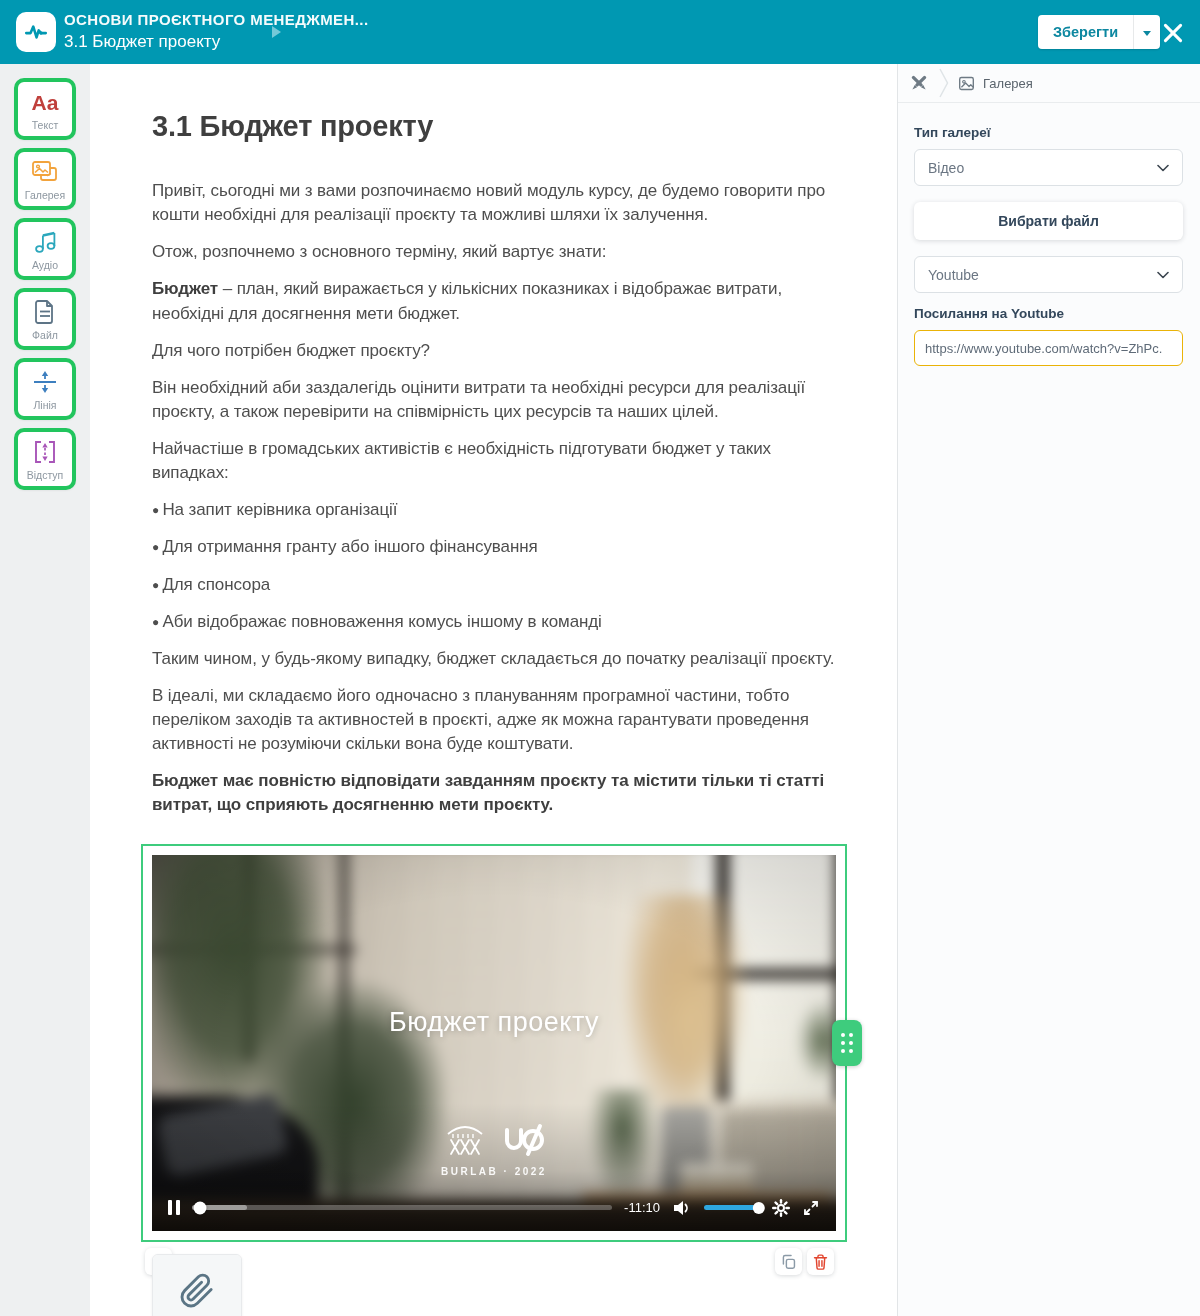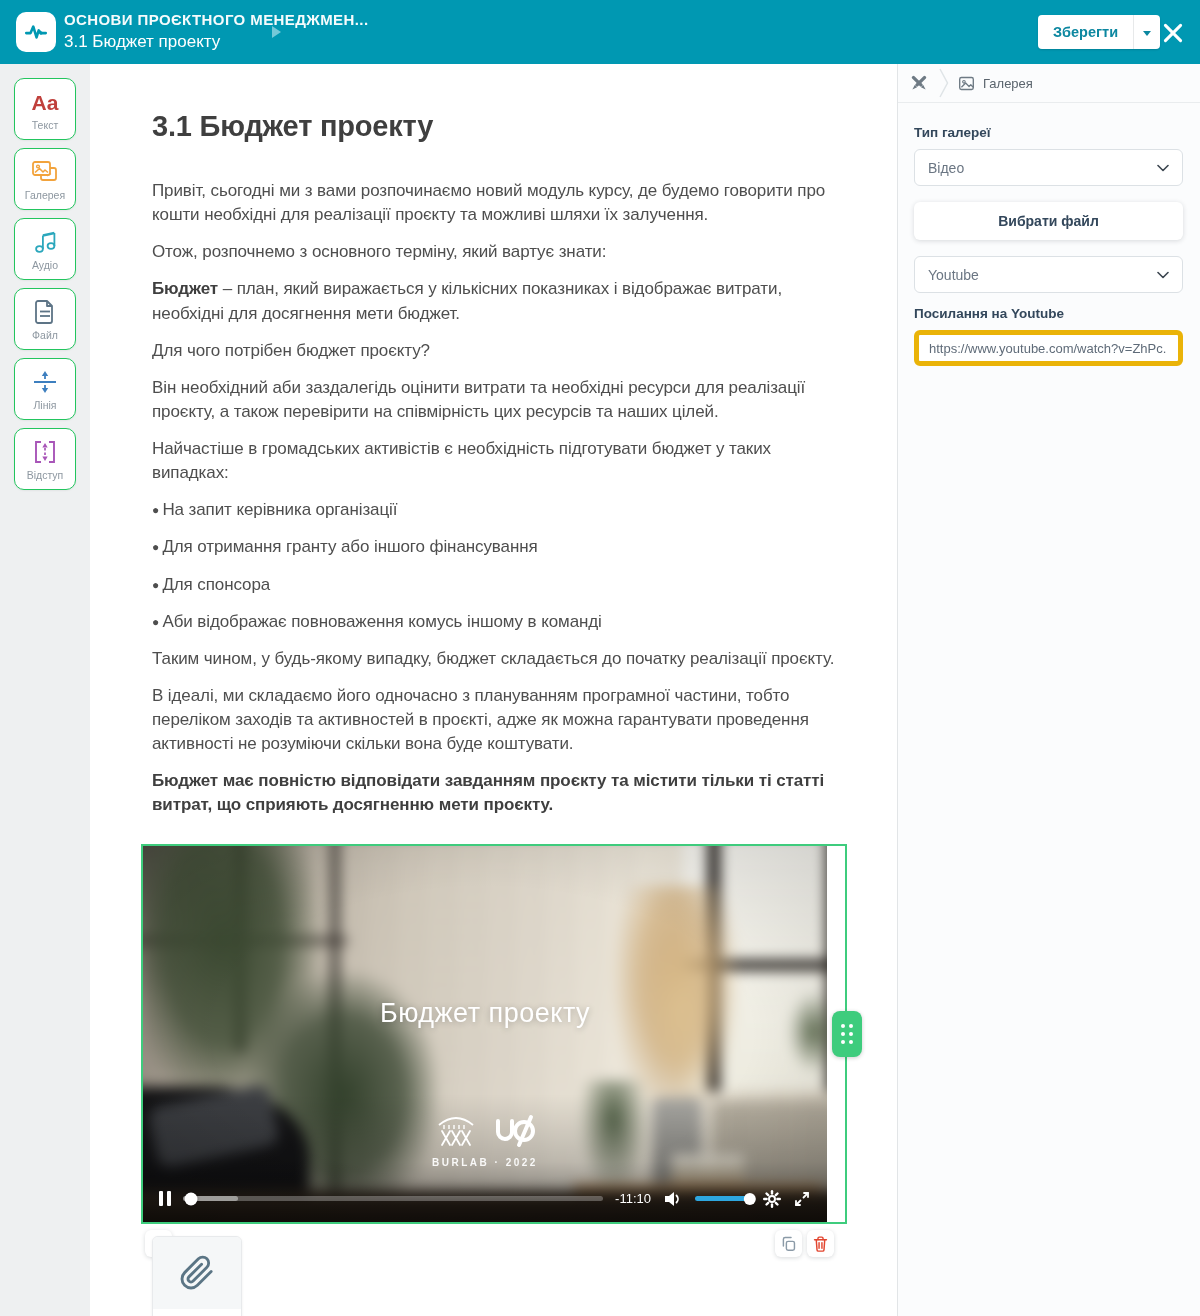--- a/index.html
+++ b/index.html
@@ -15,37 +15,37 @@
   .hdr-lesson { font-size:17px; margin-top:4px; }
   .hdr-arrow { position:absolute; left:272px; top:26px; width:0; height:0; border-left:9px solid #74c9d8; border-top:6px solid transparent; border-bottom:6px solid transparent; }
   .save-group { position:absolute; left:1038px; top:15px; height:34px; background:#fff; border-radius:4px; display:flex; align-items:stretch; box-shadow:0 1px 2px rgba(0,0,0,.15); }
   .save-main { padding:0 15px; display:flex; align-items:center; font-size:14.5px; font-weight:bold; color:#0c87a0; cursor:pointer; }
   .save-caret { width:27px; display:flex; align-items:center; justify-content:center; border-left:1px solid #e7e9ea; cursor:pointer; }
   .caret-tri { width:0; height:0; border-top:5px solid #0c87a0; border-left:4px solid transparent; border-right:4px solid transparent; margin-top:2px; }
   .close-x { position:absolute; left:1160px; top:20px; width:26px; height:26px; cursor:pointer; }
 
   
   .left-toolbar { position:absolute; left:0; top:64px; width:90px; height:1252px; background:#eef0f1; display:flex; flex-direction:column; align-items:center; padding-top:14px; gap:8px; }
-  .tool-card { width:62px; height:62px; background:#fff; border:1px solid #22c55e; border-radius:10px; box-shadow:0 1px 2px rgba(0,0,0,.05); display:flex; flex-direction:column; align-items:center; justify-content:center; cursor:pointer; }
+  .tool-card { width:62px; height:62px; background:#fff; border:4px solid #22c55e; border-radius:10px; box-shadow:0 1px 2px rgba(0,0,0,.05); display:flex; flex-direction:column; align-items:center; justify-content:center; cursor:pointer; }
   .tool-icon { height:30px; display:flex; align-items:center; justify-content:center; }
   .tool-label { font-size:10.5px; color:#8d97a0; margin-top:2px; }
   .glyph-aa { font-size:21px; font-weight:bold; color:#c0403c; line-height:1; }
 
   
   .content { position:absolute; left:90px; top:64px; width:807px; height:1252px; background:#fff; }
   .doc { padding:46px 0 0 62px; width:746px; }
   .doc-title { font-size:29px; font-weight:bold; color:#3f3f3f; letter-spacing:-.2px; margin-bottom:36px; width:684px; }
   .doc-block { font-size:17px; line-height:1.42; color:#4e4e4e; letter-spacing:-.1px; margin:0 0 13px; width:684px; }
   .doc-block b { color:#3f3f3f; }
   .blk-bold span { font-weight:bold; color:#3f3f3f; }
   .blk-bullet::before { content:"●  "; font-size:12px; position:relative; top:-1px; }
   .content-scrollbar { position:absolute; left:886px; top:2px; width:5px; height:494px; background:#c9cdcf; border-radius:3px; }
 
   
-  .video-wrapper { position:relative; margin:26px 0 0 -11px; width:706px; border:2px solid #3ecc7d; background:#fff; }
+  .video-wrapper { position:relative; margin:26px 0 0 -11px; width:706px; border:2px solid #3ecc7d; padding:9px; background:#fff; }
   .video { position:relative; width:684px; height:376px; background:#241f1a; overflow:hidden; }
   .scene { position:absolute; inset:0; filter:blur(6px); transform:scale(1.06); }
   .scene > div { position:absolute; }
   .wall { inset:0; background:linear-gradient(100deg,#8a8277 0%,#b0a799 16%,#cfc7b9 38%,#ddd6c9 55%,#ece6d9 68%,#d9d2c3 84%,#cdc4b4 100%); }
   .brick { inset:0; background:repeating-linear-gradient(0deg, rgba(255,255,255,.16) 0 3px, transparent 3px 15px), repeating-linear-gradient(90deg, rgba(110,100,86,.10) 0 2px, transparent 2px 28px); }
   .frame1 { left:106px; top:0; width:10px; height:205px; background:rgba(38,34,30,.78); }
   .frame2 { left:196px; top:0; width:9px; height:335px; background:rgba(38,34,30,.72); }
   .frameh { left:0; top:96px; width:212px; height:8px; background:rgba(38,34,30,.62); }
   .vine1 { left:18px; top:-8px; width:170px; height:270px; background:radial-gradient(ellipse at 45% 40%, #3c4a32 0%, rgba(60,74,50,.8) 42%, rgba(60,74,50,0) 72%); }
   .vine2 { left:118px; top:130px; width:180px; height:230px; background:radial-gradient(ellipse at 50% 50%, #33412c 0%, rgba(51,65,44,.75) 45%, rgba(51,65,44,0) 74%); }
@@ -98,21 +98,21 @@
 
   
   .right-panel { position:absolute; left:897px; top:64px; width:303px; height:1252px; background:#fbfcfd; border-left:1px solid #e2e5e7; }
   .panel-header { height:39px; border-bottom:1px solid #e9ecee; display:flex; align-items:center; padding-left:10px; gap:8px; }
   .panel-tab-label { font-size:13px; color:#5a646d; }
   .panel-body { padding:14px 17px 0 16px; }
   .panel-label { font-size:13.5px; font-weight:bold; color:#33475b; margin:8px 0 9px; }
   .select-box { height:37px; background:#fff; border:1px solid #dce1e5; border-radius:6px; display:flex; align-items:center; justify-content:space-between; padding:0 13px; margin-bottom:13px; cursor:pointer; }
   .select-value { font-size:14px; color:#6b7683; }
   .panel-btn { width:100%; height:38px; background:#fff; border:none; border-radius:6px; box-shadow:0 1px 5px rgba(30,40,50,.16); font-family:"Liberation Sans",sans-serif; font-size:14px; font-weight:bold; color:#33475b; margin:3px 0 16px; cursor:pointer; }
-  .panel-input { width:100%; height:36px; background:#fff; border:5px solid #eab308; border-radius:6px; padding:0 10px; font-family:"Liberation Sans",sans-serif; font-size:13px; color:#5f6b78; }
+  .panel-input { width:100%; height:36px; background:#fff; border:1px solid #eab308; border-radius:6px; padding:0 10px; font-family:"Liberation Sans",sans-serif; font-size:13px; color:#5f6b78; }
 </style>
 </head>
 <body>
 
 <div class="app-header">
   <div class="logo-box">
     <svg width="26" height="26" viewBox="0 0 24 24">
       <polyline points="3,13 7,13 9.5,7 12.5,17 14.5,10.5 16.5,13 21,13" fill="none" stroke="#0098b2" stroke-width="2.4" stroke-linecap="round" stroke-linejoin="round"></polyline>
       <circle cx="16.5" cy="13" r="1.6" fill="#0098b2"></circle>
     </svg>

